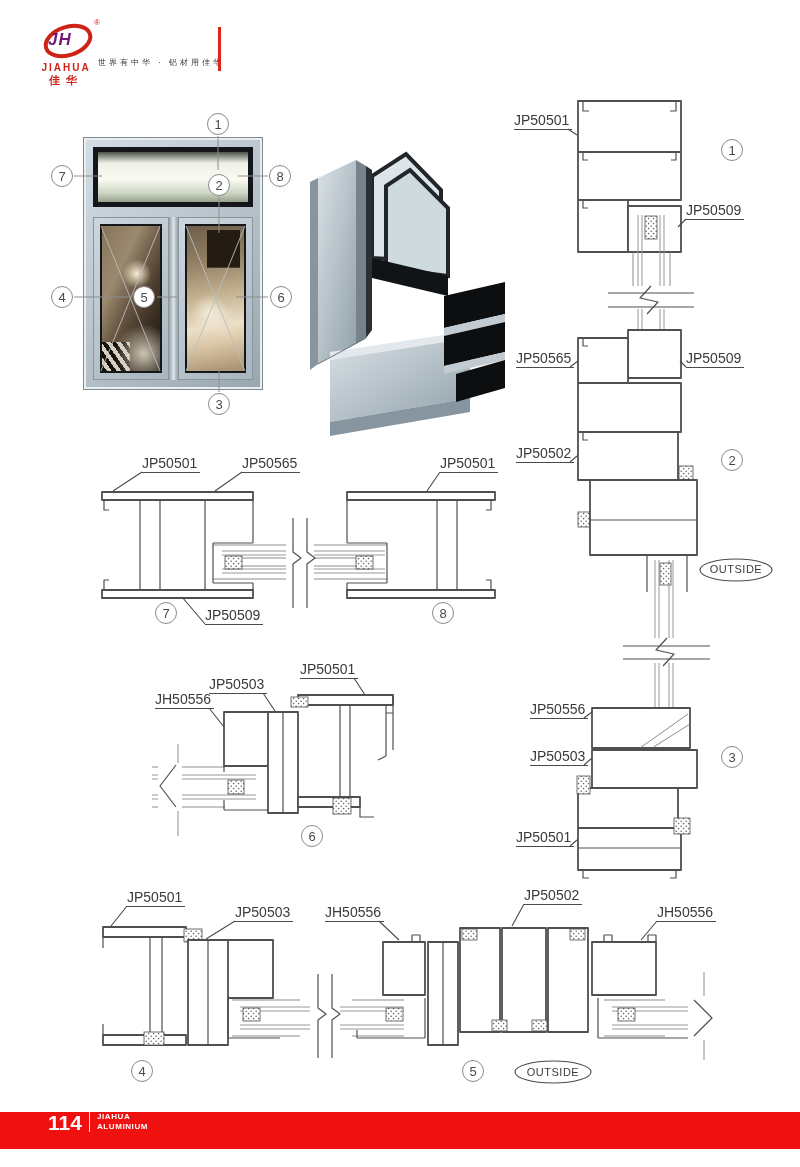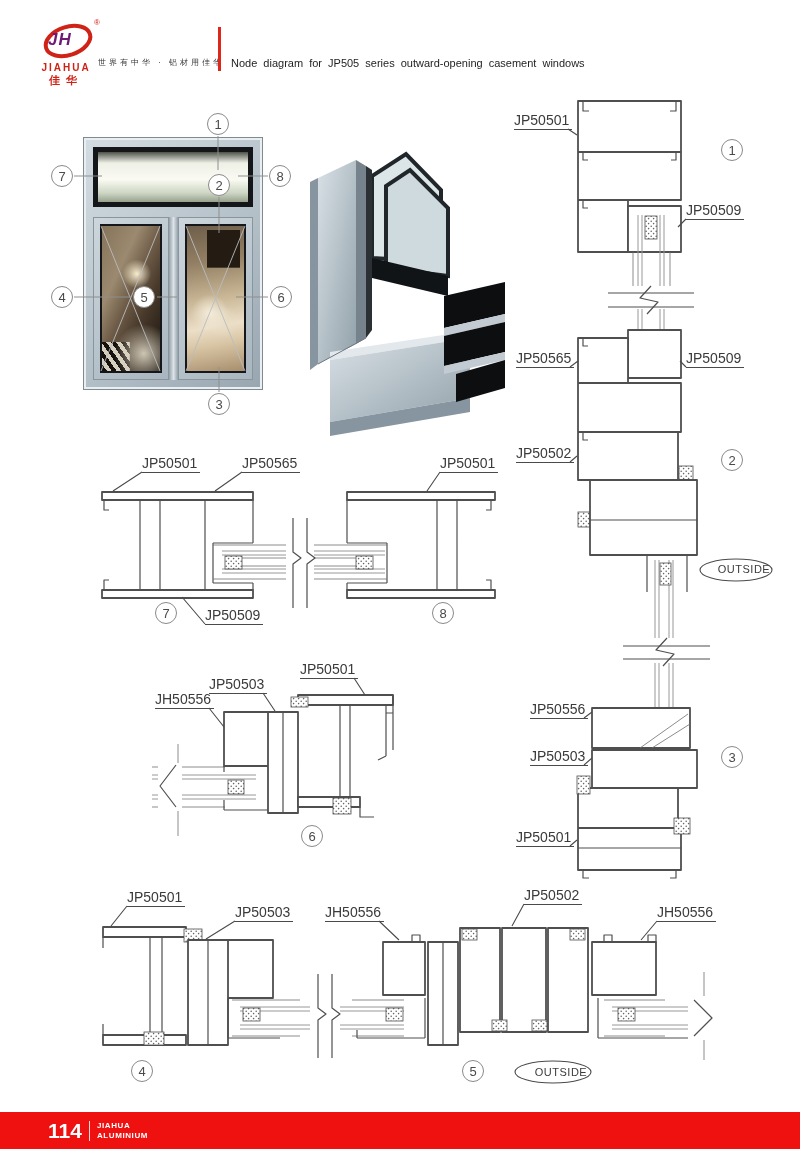--- a/index.html
+++ b/index.html
@@ -16,21 +16,21 @@
   .logo-cn{position:absolute;left:6px;top:61px;width:76px;text-align:center;font-size:11px;
            font-weight:bold;color:#cf2318;letter-spacing:6px;}
   .company-cn{position:absolute;left:94px;top:14px;font-size:33px;font-weight:bold;color:#141414;
               letter-spacing:2px;}
   .slogan{position:absolute;left:98px;top:57px;font-size:8px;color:#3a3a3a;letter-spacing:3px;}
   .hdr-divider{position:absolute;left:218px;top:27px;width:3px;height:44px;background:#e0251b;}
   .page-title{position:absolute;left:230px;top:25px;font-size:27px;font-weight:bold;color:#111;}
   .page-subtitle{position:absolute;left:231px;top:57px;font-size:11px;color:#1e1e1e;word-spacing:3px;}
   
   .footer{position:absolute;left:0;top:1112px;width:800px;height:37px;background:#ef1010;
-          display:flex;align-items:center;}
+          display:flex;align-items:flex-start;}
   .page-num{color:#fff;font-weight:bold;font-size:21px;margin-left:48px;line-height:1;}
   .footer-sep{width:1px;height:20px;background:rgba(255,255,255,.85);margin:0 7px;}
   .footer-brand{color:#fff;font-size:8px;line-height:1.2;letter-spacing:.6px;font-weight:bold;}
   
   .photo{position:absolute;left:83px;top:137px;width:180px;height:253px;z-index:1;}
   .pw-frame{width:100%;height:100%;box-sizing:border-box;padding:9px;border:1px solid #7f8b93;
             background:linear-gradient(135deg,#d3dce2 0%,#b5c1c9 55%,#98a6b0 100%);
             box-shadow:inset 0 0 0 2px #e9eef1;}
   .pw-transom{height:60px;background:#14161a;box-sizing:border-box;padding:5px;margin-bottom:10px;}
   .pw-transom-glass{width:100%;height:100%;
@@ -56,21 +56,21 @@
      background-size:58% 26%,auto,auto,auto;
      background-position:85% 4%,0 0,0 0,0 0;}
   
   svg#art{position:absolute;left:0;top:0;z-index:2;}
   .lbl{position:absolute;z-index:3;font-size:14px;color:#3b3b3b;white-space:nowrap;
        border-bottom:1.4px solid #4a4a4a;padding:0 3px 1px 0;line-height:1.15;background:transparent;}
   .co{position:absolute;z-index:3;width:22px;height:22px;border:1.4px solid #8a8a8a;border-radius:50%;
       background:#fff;color:#4a4a4a;font-size:13px;display:flex;align-items:center;justify-content:center;
       box-sizing:border-box;}
   .outside{position:absolute;z-index:3;width:72px;text-align:center;font-size:11px;color:#3b3b3b;
-           letter-spacing:.5px;padding-left:8px;}
+           letter-spacing:.5px;}
   
   .o{fill:#fff;stroke:#4f4f4f;stroke-width:1.8;stroke-linejoin:round;}
   .ln{stroke:#4f4f4f;stroke-width:1.2;fill:none;stroke-linejoin:round;}
   .th{stroke:#6f6f6f;stroke-width:.8;fill:none;}
   .gl{stroke:#989898;stroke-width:1;fill:none;}
   .hz{fill:url(#hatch);stroke:#4f4f4f;stroke-width:.8;}
   .ld{stroke:#8f8f8f;stroke-width:1;fill:none;}
   .lead{stroke:#4a4a4a;stroke-width:1.1;fill:none;}
   .xln{stroke:#b9bdc0;stroke-width:.9;fill:none;}
   .mask{fill:#fff;stroke:none;}
@@ -84,21 +84,20 @@
     <svg class="logo-swoosh" width="60" height="46">
       <ellipse cx="28" cy="23" rx="23" ry="14" fill="none" stroke="#cf2318" stroke-width="4" transform="rotate(-18 28 23)"></ellipse>
     </svg>
     <span class="logo-monogram">JH</span>
     <span class="logo-reg">®</span>
     <div class="logo-en">JIAHUA</div>
     <div class="logo-cn">佳华</div>
   </div>
   <div class="slogan">世界有中华 · 铝材用佳华</div>
   <div class="hdr-divider"></div>
-  <div class="page-subtitle">Node diagram for JP505 series outward-opening casement windows</div>
 
   <div class="photo">
     <div class="pw-frame">
       <div class="pw-transom">
         <div class="pw-transom-glass"></div>
       </div>
       <div class="pw-sashes">
         <div class="pw-sash">
           <div class="pw-glass pg-left"></div>
         </div>

